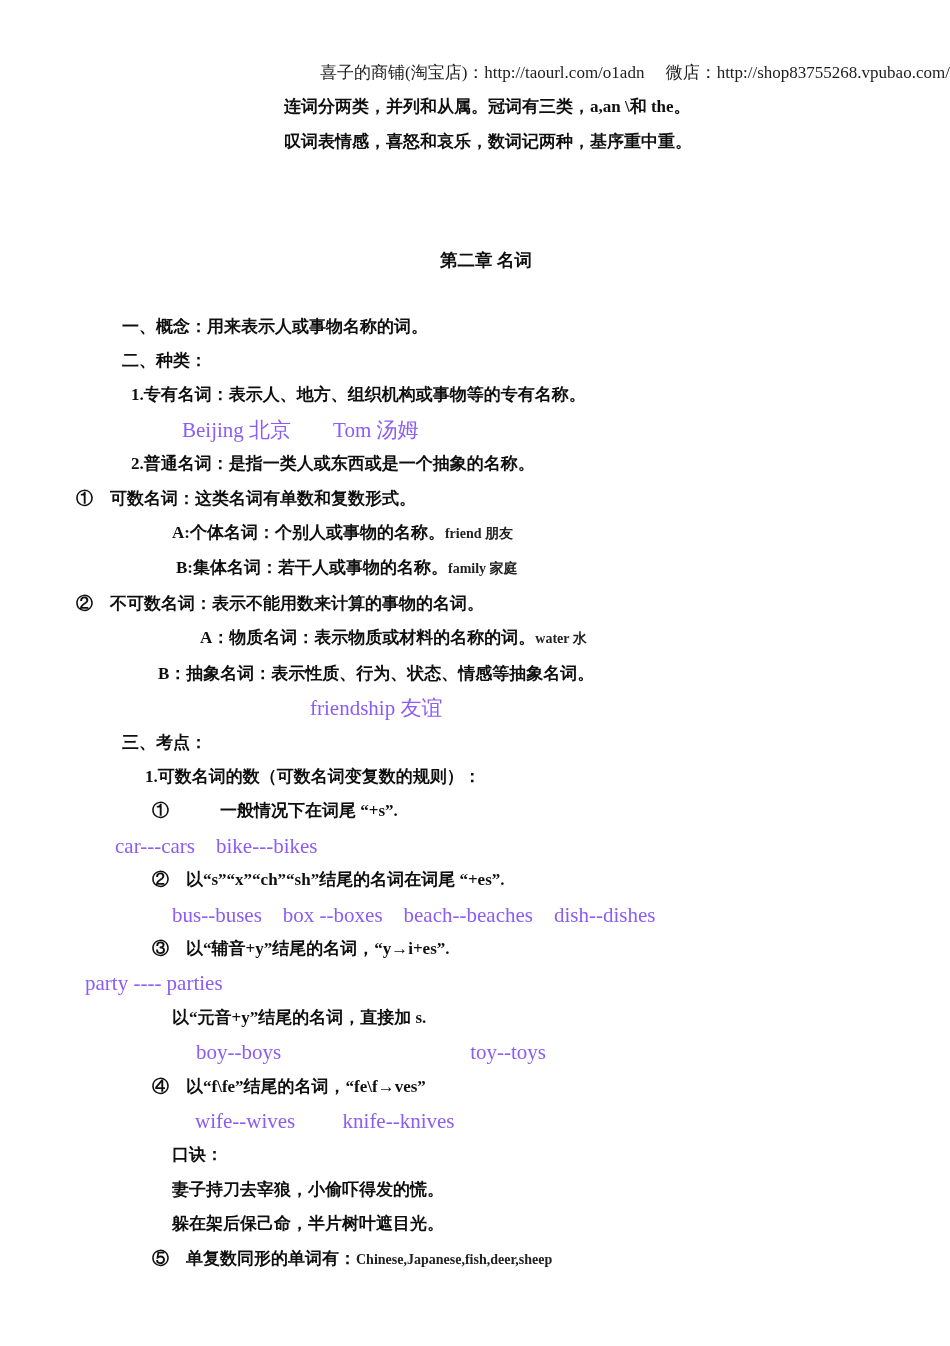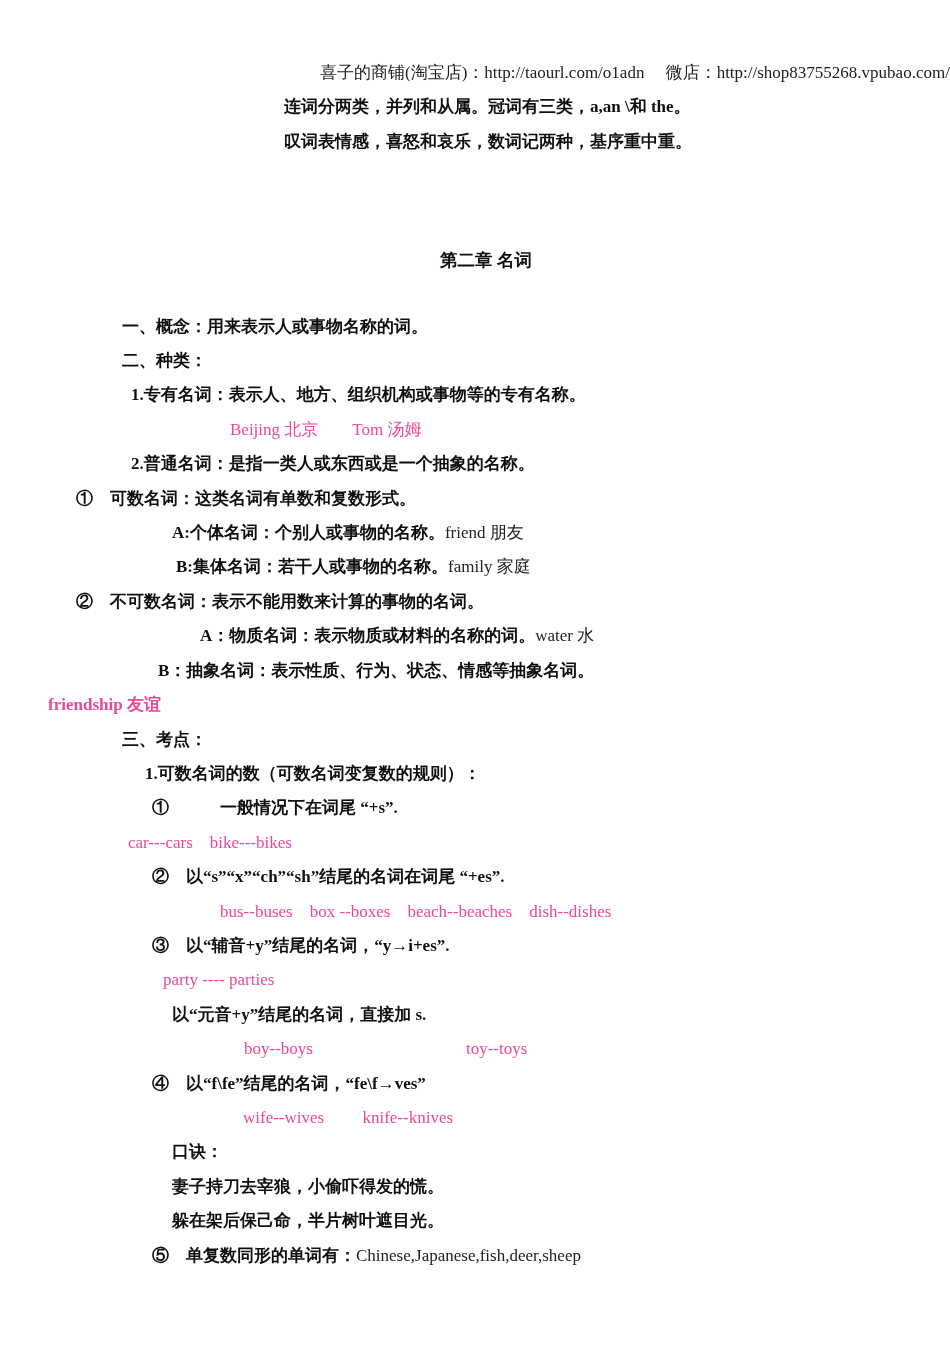--- a/index.html
+++ b/index.html
@@ -15,41 +15,41 @@
     background:#ffffff;
   }
   .line{
     margin:0;
     line-height:34.4px;
     font-size:17px;
     white-space:pre-wrap;
   }
   .sm{font-size:17px;color:#1d1d1d;}
   .b{font-weight:700;color:#0f0f0f;}
-  .ex{font-weight:400;font-size:17px;color:#ec4899;margin-left:48px;}
-  .en{font-weight:400;font-size:17px;color:#222222;}
+  .ex{font-weight:400;font-size:21px;color:#8b5cf6;}
+  .en{font-weight:700;font-size:14px;color:#222222;}
   .title{text-align:center;padding-left:22px;margin-top:84px;font-size:17.5px;}
   .gap-after-title{margin-top:32px;}
 
   
   .ind-h{padding-left:320px;}
   .ind-a{padding-left:284px;}
   .ind-0{padding-left:122px;}
   .ind-1{padding-left:131px;}
   .ind-1b{padding-left:116px;margin-left:29px;}
   .ind-2{padding-left:152px;}
   .ind-2a{padding-left:76px;}
   .ind-3{padding-left:172px;}
   .ind-3b{padding-left:176px;}
   .ind-4{padding-left:200px;}
   .ind-5{padding-left:158px;}
   .ind-ex1{padding-left:182px;}
-  .ind-ex2{font-weight:bold;}
-  .ind-ex3{padding-left:80px;}
-  .ind-ex4{padding-left:115px;}
+  .ind-ex2{padding-left:310px;}
+  .ind-ex3{padding-left:115px;}
+  .ind-ex4{padding-left:85px;}
   .ind-ex5{padding-left:196px;}
   .ind-ex6{padding-left:195px;}
 </style>
 </head>
 <body>
 
 <div class="page">
 
   <p class="line sm ind-h">喜子的商铺(淘宝店)：http://taourl.com/o1adn　 微店：http://shop83755268.vpubao.com/</p>
 

